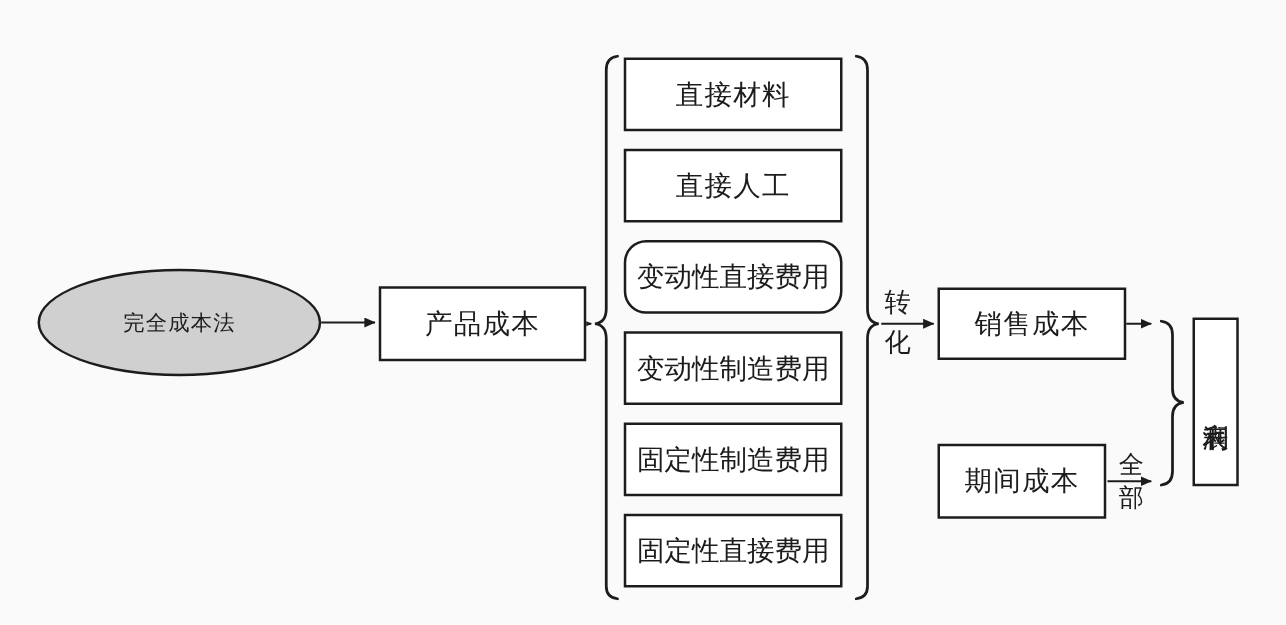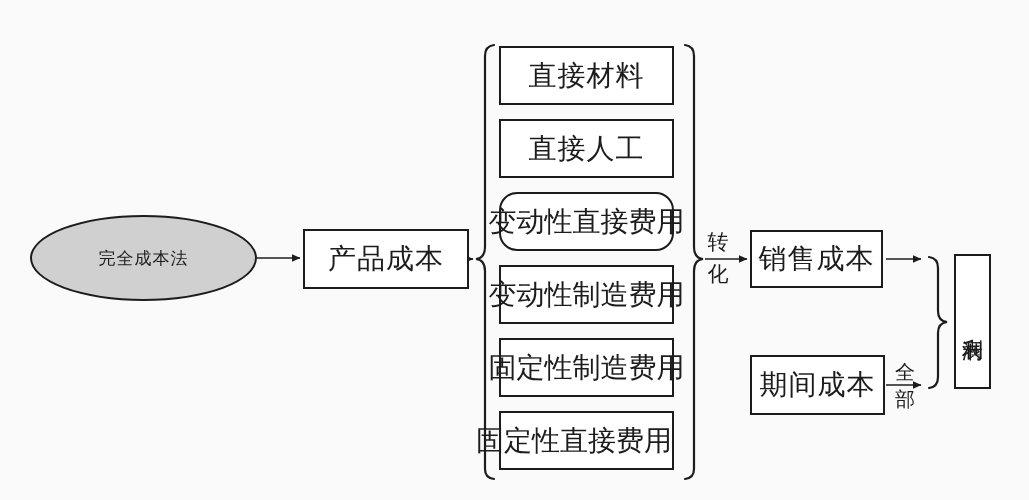--- a/index.html
+++ b/index.html
@@ -21,40 +21,40 @@
   }
   .node {
     position: absolute;
     box-sizing: border-box;
     display: flex;
     align-items: center;
     justify-content: center;
     color: #1c1c1c;
     background: #ffffff;
     border: 2.5px solid #1c1c1c;
-    font-size: 28px;
+    font-size: 22px;
     letter-spacing: 1px;
     white-space: nowrap;
   }
   .node.ellipse {
     border-radius: 50%;
     background: #d0d0d0;
     border-width: 2px;
     left: 30px; top: 215px; width: 227px; height: 86px;
     font-size: 17px;
   }
   .node.product  { left: 303px; top: 229px; width: 166px; height: 60px; }
   .node.item     { left: 499px; width: 175px; height: 59px; }
   .node.item-0   { top: 46px; }
   .node.item-1   { top: 119px; justify-content: center; }
   .node.item-2   { top: 192px; letter-spacing: 0; border-radius: 18px; }
   .node.item-3   { top: 265px; letter-spacing: 0; }
   .node.item-4   { top: 338px; letter-spacing: 0; }
-  .node.item-5   { top: 411px; letter-spacing: 0; justify-content: flex-end; }
-  .node.sales    { left: 750px; top: 230px; width: 133px; height: 58px; }
+  .node.item-5   { top: 411px; letter-spacing: 0; }
+  .node.sales    { left: 750px; top: 230px; width: 151px; height: 58px; }
   .node.period   { left: 750px; top: 355px; width: 135px; height: 60px; }
   .node.income   {
     left: 954px; top: 254px; width: 37px; height: 135px;
     font-size: 21px; letter-spacing: 0;
     writing-mode: vertical-rl;
     text-orientation: upright;
   }
   .edge-label {
     position: absolute;
     color: #1c1c1c;

